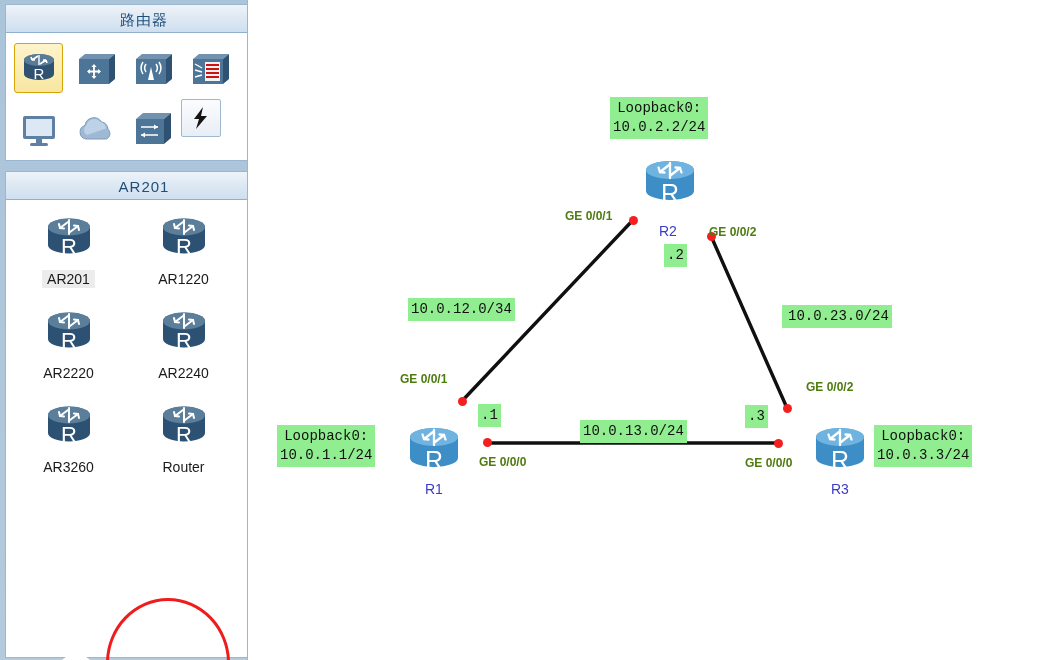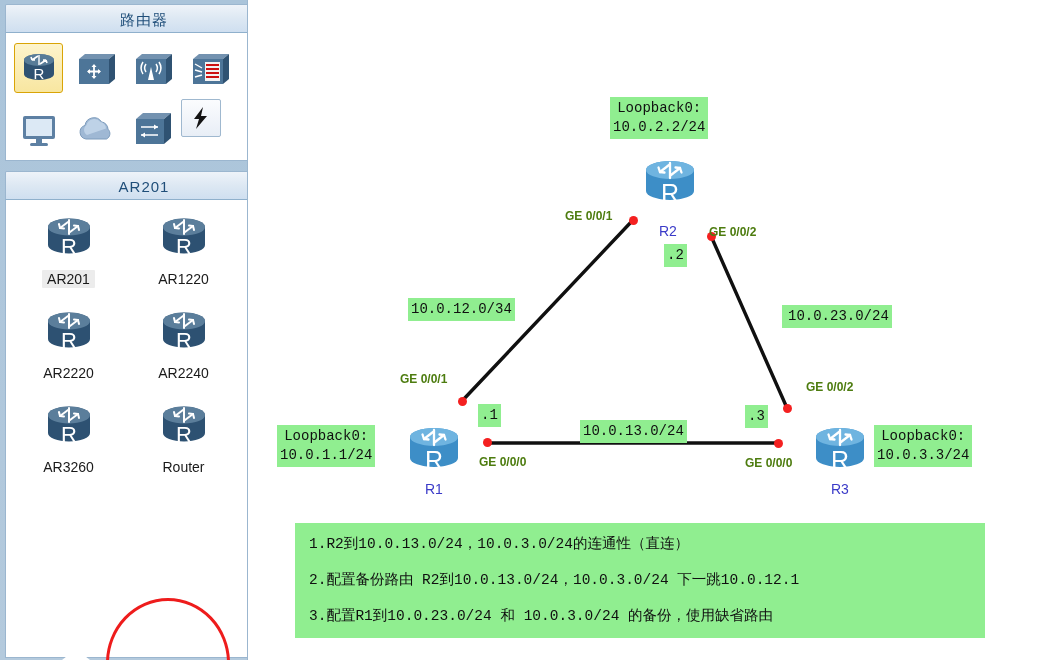--- a/index.html
+++ b/index.html
@@ -442,20 +442,15 @@
 10.0.1.1/24</div>
     <div class="greenbox" style="left:626px;top:425px;">Loopback0:
 10.0.3.3/24</div>
     <div class="greenbox" style="left:160px;top:298px;">10.0.12.0/34</div>
     <div class="greenbox" style="left:534px;top:305px;padding-left:6px;">10.0.23.0/24</div>
     <div class="greenbox" style="left:332px;top:420px;">10.0.13.0/24</div>
     <div class="greenbox" style="left:230px;top:404px;">.1</div>
     <div class="greenbox" style="left:416px;top:244px;">.2</div>
     <div class="greenbox" style="left:497px;top:405px;">.3</div>
 
-    <div id="notes">
-      <div class="nline">1.R2到10.0.13.0/24，10.0.3.0/24的连通性（直连）</div>
-      <div class="nline">2.配置备份路由 R2到10.0.13.0/24，10.0.3.0/24 下一跳10.0.12.1</div>
-      <div class="nline">3.配置R1到10.0.23.0/24 和 10.0.3.0/24 的备份，使用缺省路由</div>
-    </div>
 
   </div>
 </div>
 
 </body></html>

